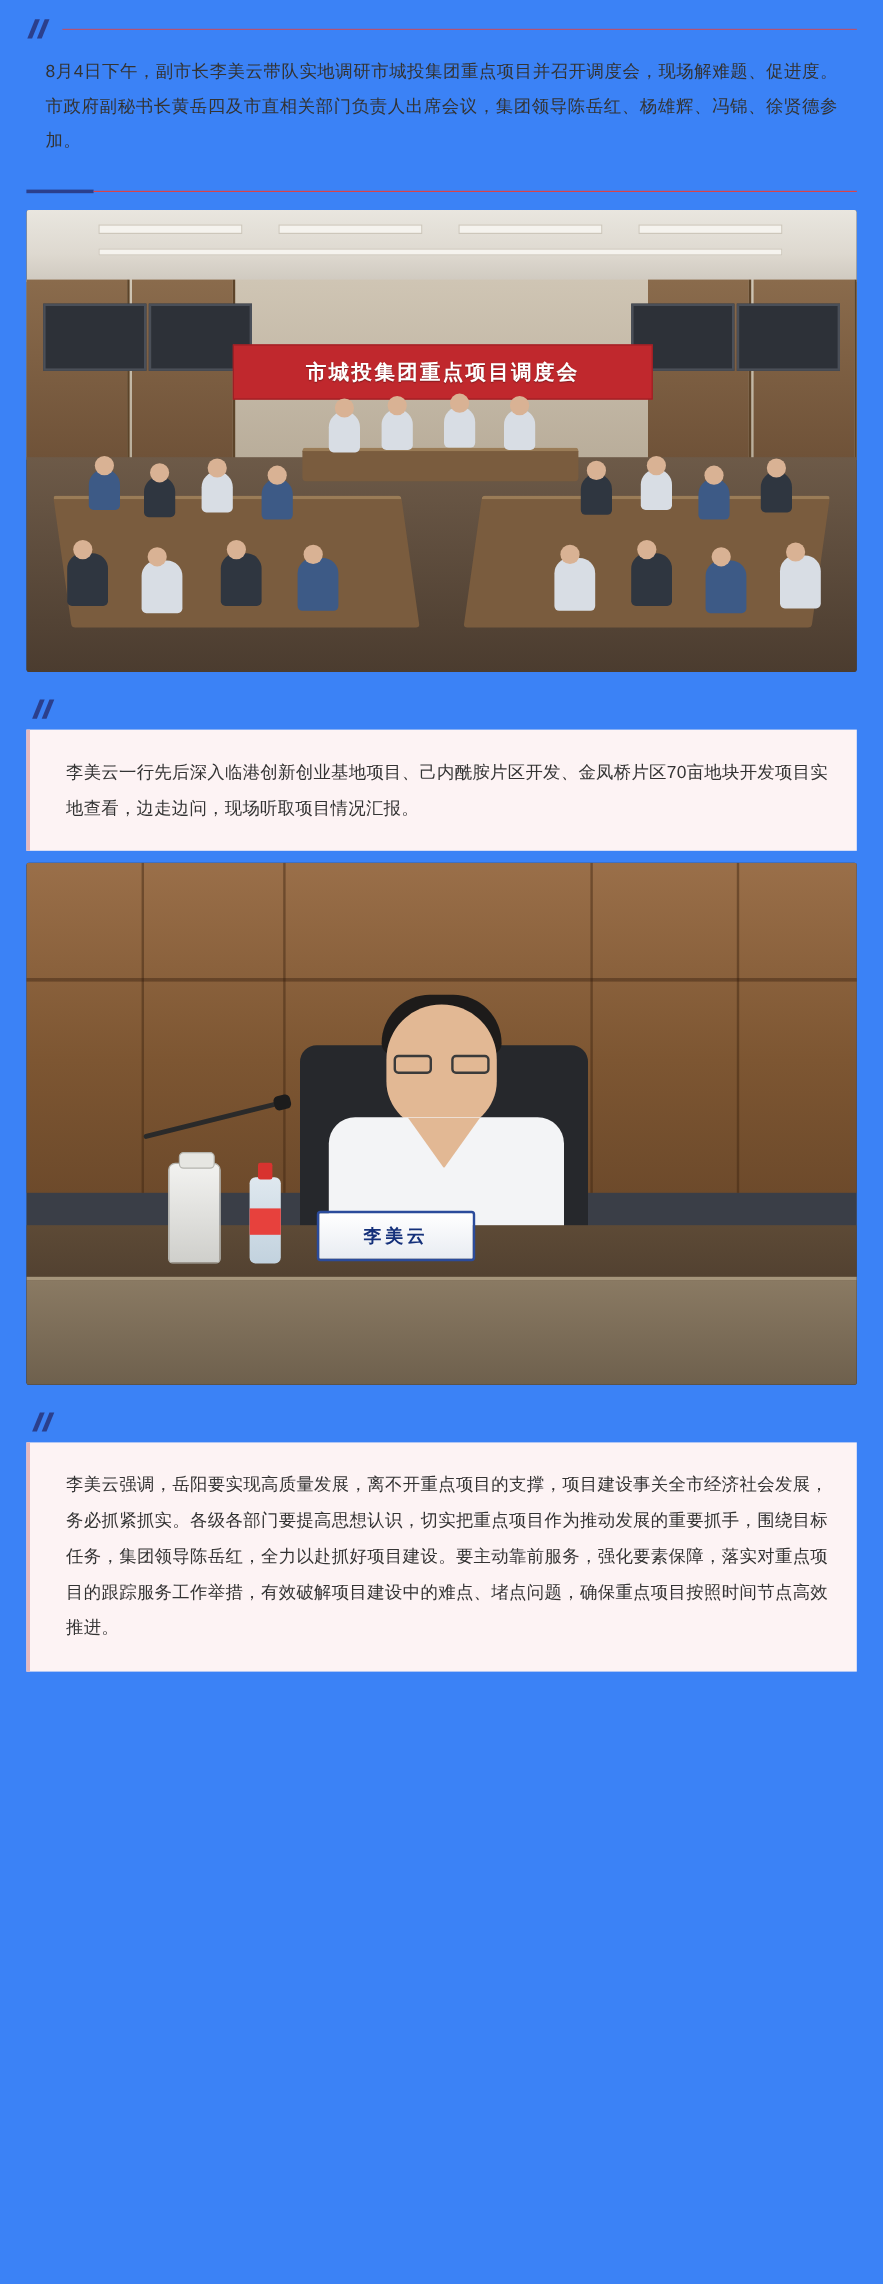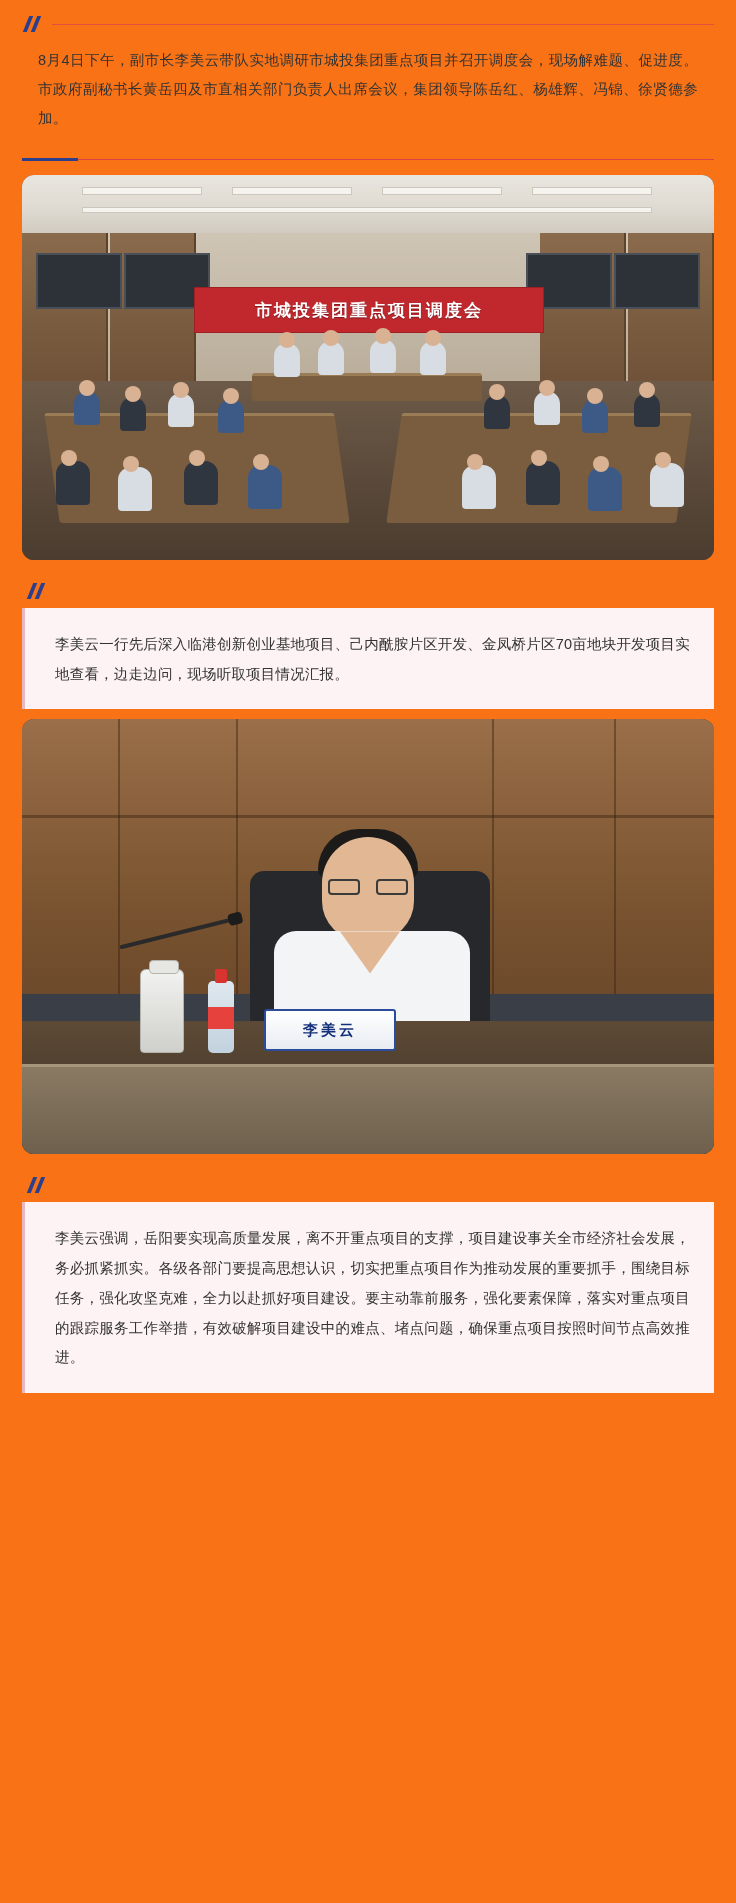--- a/index.html
+++ b/index.html
@@ -9,21 +9,21 @@
     background: #ffffff;
   }
   body {
     width: 736px;
     font-family: "Liberation Sans", "DejaVu Sans", sans-serif;
     color: #333333;
   }
   .page {
     width: 736px;
     min-height: 1903px;
-    background: #f97316;
+    background: #3b82f6;
     padding: 0 22px;
     position: relative;
   }
 
   
   .marker-row {
     display: flex;
     align-items: center;
     height: 34px;
     padding-top: 14px;
@@ -80,21 +80,21 @@
   .divider-row .red-bar {
     flex: 1 1 auto;
     height: 1px;
     background: #d9434a;
   }
 
   
   .photo {
     width: 692px;
     margin: 8px 0 10px 0;
-    border-radius: 12px;
+    border-radius: 2px;
     overflow: hidden;
     position: relative;
     background: #3a3e47;
   }
   .photo.meeting { height: 385px; }
   .photo.speaker { height: 435px; }
 
   
   .mr-ceiling {
     position: absolute; left:0; right:0; top:0; height: 60px;
@@ -365,16 +365,16 @@
   </div>
 
   <div class="marker-row block-marker">
     <span class="slash-mark">
       <i class="s1"></i>
         <i class="s2"></i>
     </span>
   </div>
 
   <div class="quote-block">
-    <p>李美云强调，岳阳要实现高质量发展，离不开重点项目的支撑，项目建设事关全市经济社会发展，务必抓紧抓实。各级各部门要提高思想认识，切实把重点项目作为推动发展的重要抓手，围绕目标任务，强化攻坚克难，全力以赴抓好项目建设。要主动靠前服务，强化要素保障，落实对重点项目的跟踪服务工作举措，有效破解项目建设中的难点、堵点问题，确保重点项目按照时间节点高效推进。</p>
+    <p>李美云强调，岳阳要实现高质量发展，离不开重点项目的支撑，项目建设事关全市经济社会发展，务必抓紧抓实。各级各部门要提高思想认识，切实把重点项目作为推动发展的重要抓手，围绕目标任务，集团领导陈岳红，全力以赴抓好项目建设。要主动靠前服务，强化要素保障，落实对重点项目的跟踪服务工作举措，有效破解项目建设中的难点、堵点问题，确保重点项目按照时间节点高效推进。</p>
   </div>
 
 </div>
 
 </body></html>

